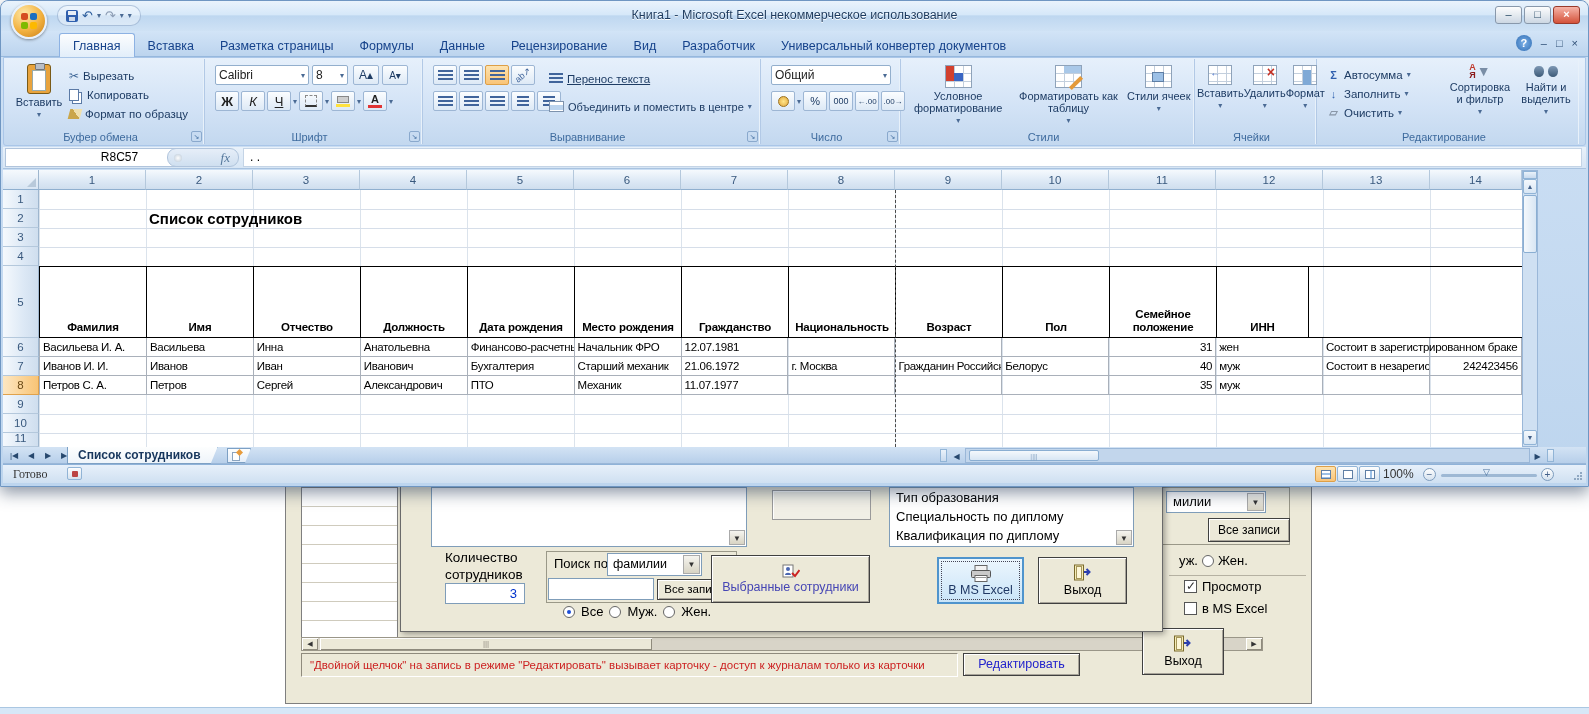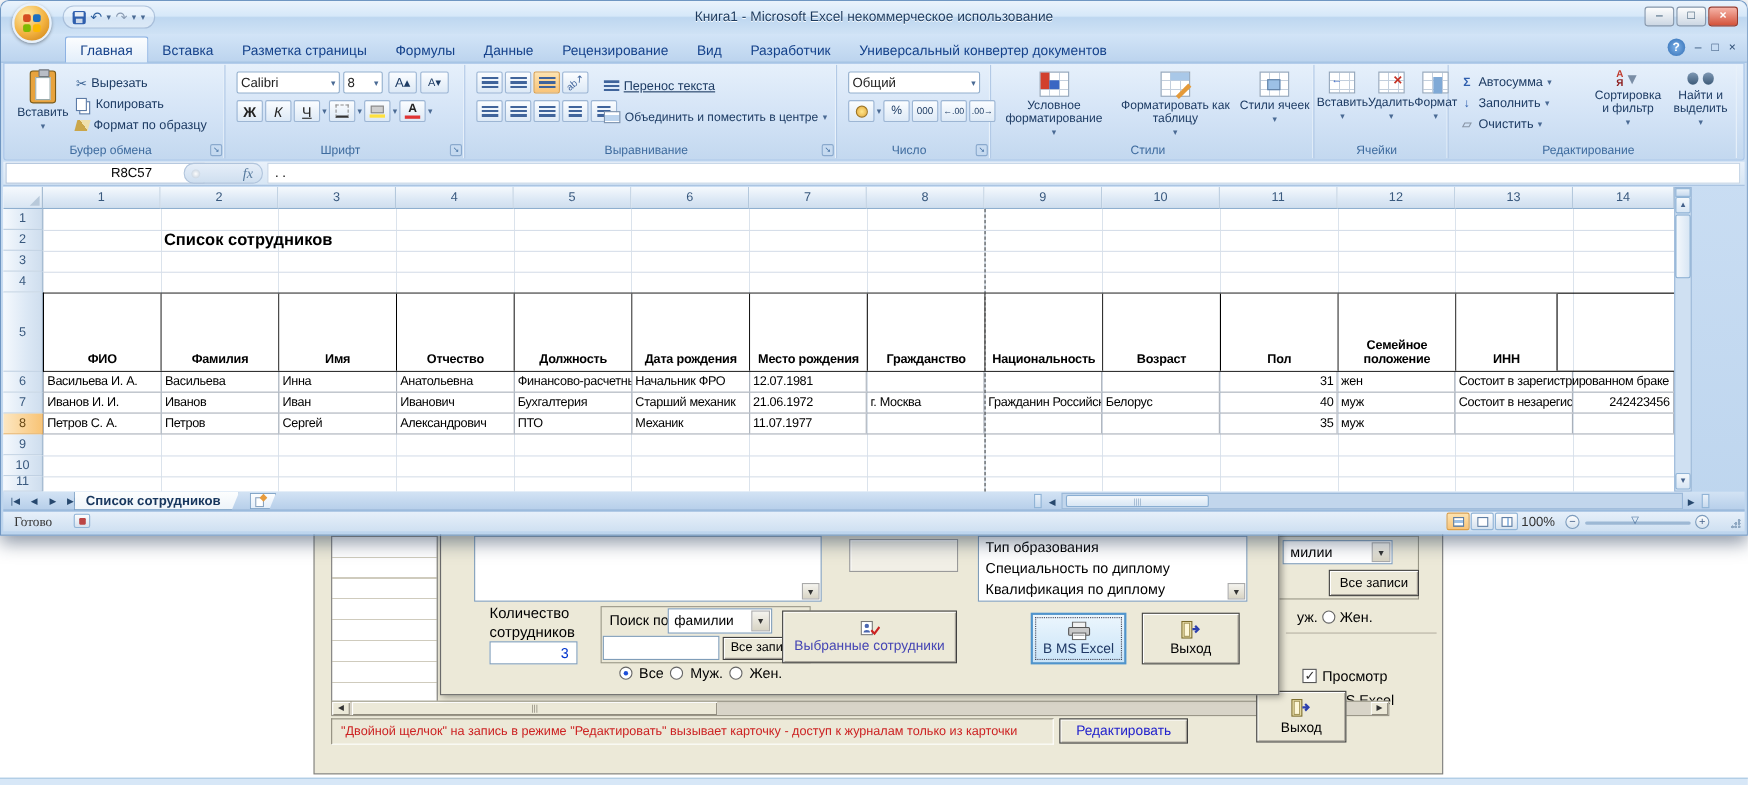--- a/index.html
+++ b/index.html
@@ -207,21 +207,21 @@
   .bw-frame{position:absolute;left:862px;top:8px;width:142px;height:58px;border:1px solid #9a9888;}
   .bw-combo{position:absolute;left:880px;top:12px;width:100px;height:22px;background:#fff;border:1px solid #7f9db9;
       font-size:13px;line-height:20px;padding-left:6px;}
   .cmb-btn{position:absolute;right:1px;top:1px;bottom:1px;width:17px;background:linear-gradient(#f5f4ef,#d8d4c4);
       border:1px solid #aaa;text-align:center;font-size:8px;color:#333;line-height:17px;}
   .btn3d{background:#ece9d8;border:1px solid #404040;box-shadow:inset 1px 1px 0 #fff,inset -1px -1px 0 #a8a49a;
       font-size:12px;text-align:center;}
   .bw-allrec{position:absolute;left:922px;top:39px;width:82px;height:24px;line-height:22px;}
   .bw-radios{position:absolute;left:893px;top:74px;font-size:13px;display:flex;align-items:center;gap:4px;}
   .bw-sep{position:absolute;left:883px;top:96px;width:137px;height:1px;background:#b5b1a2;}
-  .chkrow{position:absolute;display:flex;align-items:center;gap:5px;font-size:13px;margin-top:28px;}
+  .chkrow{position:absolute;display:flex;align-items:center;gap:5px;font-size:13px;}
   .chk{width:13px;height:13px;background:#fff;border:1px solid #555;position:relative;}
   .chk.checked::after{content:"✓";position:absolute;left:1px;top:-2px;font-size:12px;color:#333;}
   .radio{width:12px;height:12px;border-radius:50%;background:#fff;border:1px solid #666;position:relative;display:inline-block;}
   .radio.sel::after{content:"";position:absolute;left:3px;top:3px;width:4px;height:4px;border-radius:50%;background:#1d4ed8;}
   .bw-scroll{position:absolute;left:15px;top:158px;width:962px;height:14px;background:#d8d4c8;border:1px solid #9a9688;}
   .bw-sbtn{position:absolute;top:0;width:16px;height:12px;background:#ece9d8;box-shadow:inset 1px 1px 0 #fff,inset -1px -1px 0 #8f8b7d;
       font-size:7px;text-align:center;line-height:12px;color:#333;}
   .bw-thumb{position:absolute;left:18px;top:0;width:332px;height:12px;background:#ece9d8;
       box-shadow:inset 1px 1px 0 #fff,inset -1px -1px 0 #8f8b7d;}
   .bw-thumb::after{content:"|||";position:absolute;left:50%;transform:translateX(-50%);font-size:8px;line-height:12px;color:#8f8b7d;}
@@ -669,21 +669,20 @@
     </div>
     <div class="content">
       <div class="hl" style="top:19px;"></div>
         <div class="hl" style="top:38px;"></div>
       <div class="hl" style="top:57px;"></div>
         <div class="hl" style="top:224px;"></div>
       <div class="hl" style="top:243px;"></div>
       <div class="dashline"></div>
       <div class="sheet-title">Список сотрудников</div>
       <div class="hrow">
-        <div class="hc">ФИО</div>
         <div class="hc">Фамилия</div>
         <div class="hc">Имя</div>
         <div class="hc">Отчество</div>
         <div class="hc">Должность</div>
         <div class="hc">Дата рождения</div>
         <div class="hc">Место рождения</div>
         <div class="hc">Гражданство</div>
         <div class="hc">Национальность</div>
         <div class="hc">Возраст</div>
         <div class="hc">Пол</div>

